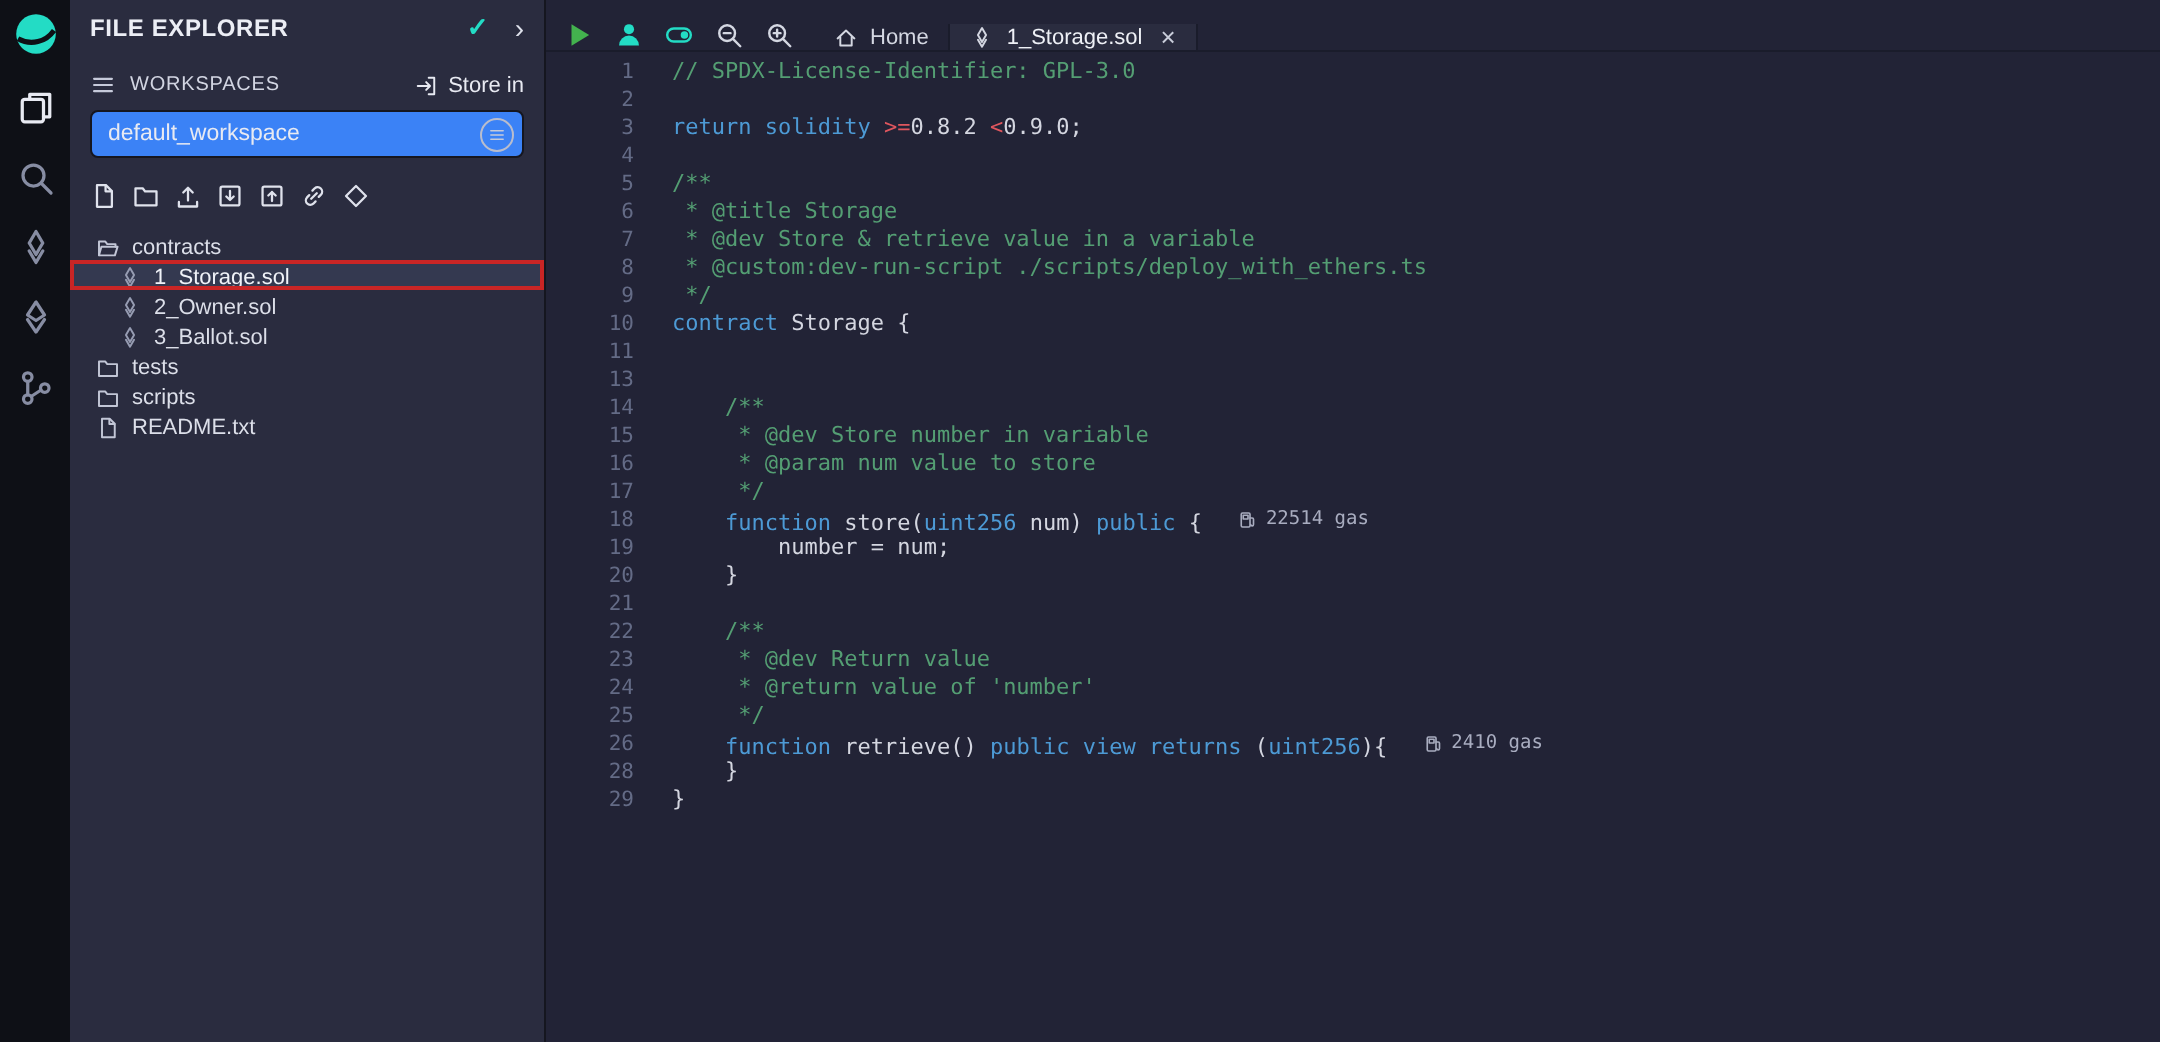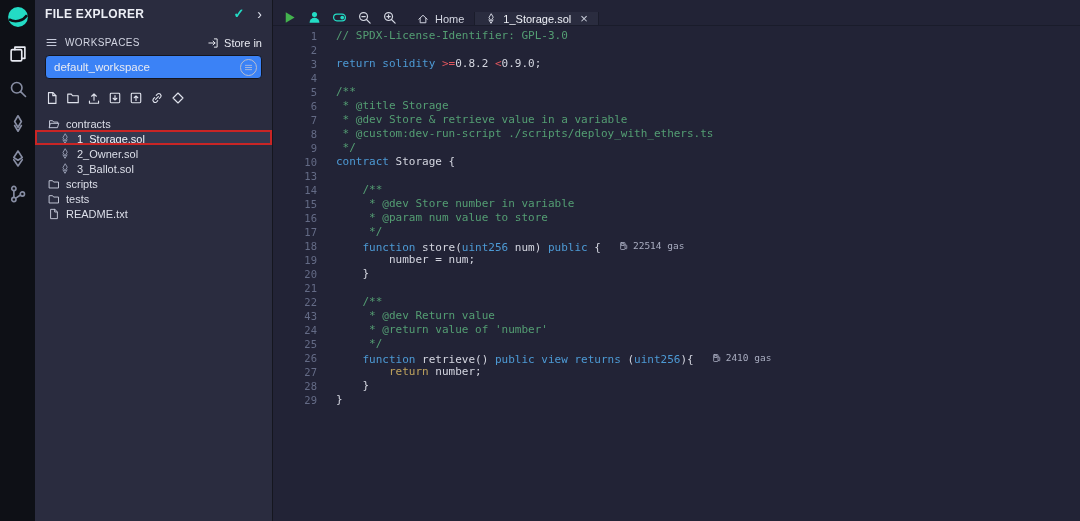--- a/index.html
+++ b/index.html
@@ -235,29 +235,29 @@
             </svg>
           </span>
           <span class="tree-label">3_Ballot.sol</span>
         </div>
         <div class="tree-row">
           <span class="icon tree-icon">
             <svg viewBox="0 0 16 16" fill="none" stroke="currentColor" stroke-width="1.3" stroke-linecap="round" stroke-linejoin="round">
               <path d="M2 3.6h4.1l1.4 1.8H14v7.9H2z"></path>
             </svg>
           </span>
-          <span class="tree-label">scripts</span>
+          <span class="tree-label">tests</span>
         </div>
         <div class="tree-row">
           <span class="icon tree-icon">
             <svg viewBox="0 0 16 16" fill="none" stroke="currentColor" stroke-width="1.3" stroke-linecap="round" stroke-linejoin="round">
               <path d="M2 3.6h4.1l1.4 1.8H14v7.9H2z"></path>
             </svg>
           </span>
-          <span class="tree-label">tests</span>
+          <span class="tree-label">scripts</span>
         </div>
         <div class="tree-row">
           <span class="icon tree-icon">
             <svg viewBox="0 0 16 16" fill="none" stroke="currentColor" stroke-width="1.3" stroke-linecap="round" stroke-linejoin="round">
               <path d="M4 1.8h5.1l3.4 3.4v9H4z"></path>
               <path d="M8.9 2v3.3h3.4"></path>
             </svg>
           </span>
           <span class="tree-label">README.txt</span>
         </div>
@@ -323,40 +323,40 @@
         <div class="line"><span class="ln">1</span><span class="code"><span class="t-c">// SPDX-License-Identifier: GPL-3.0</span></span></div>
         <div class="line"><span class="ln">2</span><span class="code"></span></div>
         <div class="line"><span class="ln">3</span><span class="code"><span class="t-k">return solidity </span><span class="t-o">&gt;=</span><span class="t-p">0.8.2 </span><span class="t-o">&lt;</span><span class="t-p">0.9.0;</span></span></div>
         <div class="line"><span class="ln">4</span><span class="code"></span></div>
         <div class="line"><span class="ln">5</span><span class="code"><span class="t-c">/**</span></span></div>
         <div class="line"><span class="ln">6</span><span class="code"><span class="t-c"> * @title Storage</span></span></div>
         <div class="line"><span class="ln">7</span><span class="code"><span class="t-c"> * @dev Store &amp; retrieve value in a variable</span></span></div>
         <div class="line"><span class="ln">8</span><span class="code"><span class="t-c"> * @custom:dev-run-script ./scripts/deploy_with_ethers.ts</span></span></div>
         <div class="line"><span class="ln">9</span><span class="code"><span class="t-c"> */</span></span></div>
         <div class="line"><span class="ln">10</span><span class="code"><span class="t-k">contract </span><span class="t-p">Storage {</span></span></div>
+        <div class="line"><span class="ln">11</span><span class="code"></span></div>
         <div class="line"><span class="ln">13</span><span class="code"></span></div>
         <div class="line"><span class="ln">14</span><span class="code"><span class="t-c">    /**</span></span></div>
         <div class="line"><span class="ln">15</span><span class="code"><span class="t-c">     * @dev Store number in variable</span></span></div>
         <div class="line"><span class="ln">16</span><span class="code"><span class="t-c">     * @param num value to store</span></span></div>
         <div class="line"><span class="ln">17</span><span class="code"><span class="t-c">     */</span></span></div>
         <div class="line"><span class="ln">18</span><span class="code"><span class="t-p">    </span><span class="t-k">function</span><span class="t-p"> store(</span><span class="t-k">uint256</span><span class="t-p"> num) </span><span class="t-k">public</span><span class="t-p"> {</span><span class="gas"><span class="icon"><svg viewBox="0 0 16 16" fill="none" stroke="currentColor" stroke-width="1.3" stroke-linecap="round" stroke-linejoin="round">
                   <rect x="2.6" y="2.4" width="7" height="11.2" rx="1"></rect>
                   <rect x="4.2" y="4.2" width="3.8" height="3"></rect>
                   <path d="M9.6 6.4h1.8a1 1 0 0 1 1 1v4.2a1.1 1.1 0 0 1-2.2 0"></path>
                 </svg></span><span>22514 gas</span></span></span></div>
         <div class="line"><span class="ln">19</span><span class="code"><span class="t-p">        number = num;</span></span></div>
         <div class="line"><span class="ln">20</span><span class="code"><span class="t-p">    }</span></span></div>
         <div class="line"><span class="ln">21</span><span class="code"></span></div>
         <div class="line"><span class="ln">22</span><span class="code"><span class="t-c">    /**</span></span></div>
-        <div class="line"><span class="ln">43</span><span class="code"><span class="t-c">     * @dev Return value </span></span></div>
+        <div class="line"><span class="ln">23</span><span class="code"><span class="t-c">     * @dev Return value </span></span></div>
         <div class="line"><span class="ln">24</span><span class="code"><span class="t-c">     * @return value of 'number'</span></span></div>
         <div class="line"><span class="ln">25</span><span class="code"><span class="t-c">     */</span></span></div>
         <div class="line"><span class="ln">26</span><span class="code"><span class="t-p">    </span><span class="t-k">function</span><span class="t-p"> retrieve() </span><span class="t-k">public view returns</span><span class="t-p"> (</span><span class="t-k">uint256</span><span class="t-p">){</span><span class="gas"><span class="icon"><svg viewBox="0 0 16 16" fill="none" stroke="currentColor" stroke-width="1.3" stroke-linecap="round" stroke-linejoin="round">
                   <rect x="2.6" y="2.4" width="7" height="11.2" rx="1"></rect>
                   <rect x="4.2" y="4.2" width="3.8" height="3"></rect>
                   <path d="M9.6 6.4h1.8a1 1 0 0 1 1 1v4.2a1.1 1.1 0 0 1-2.2 0"></path>
                 </svg></span><span>2410 gas</span></span></span></div>
-        <div class="line"><span class="ln">27</span><span class="code"><span class="t-p">        </span><span class="t-y">return</span><span class="t-p"> number;</span></span></div>
         <div class="line"><span class="ln">28</span><span class="code"><span class="t-p">    }</span></span></div>
         <div class="line"><span class="ln">29</span><span class="code"><span class="t-p">}</span></span></div>
       </div>
   </main>
 </div>
 
 </body></html>

